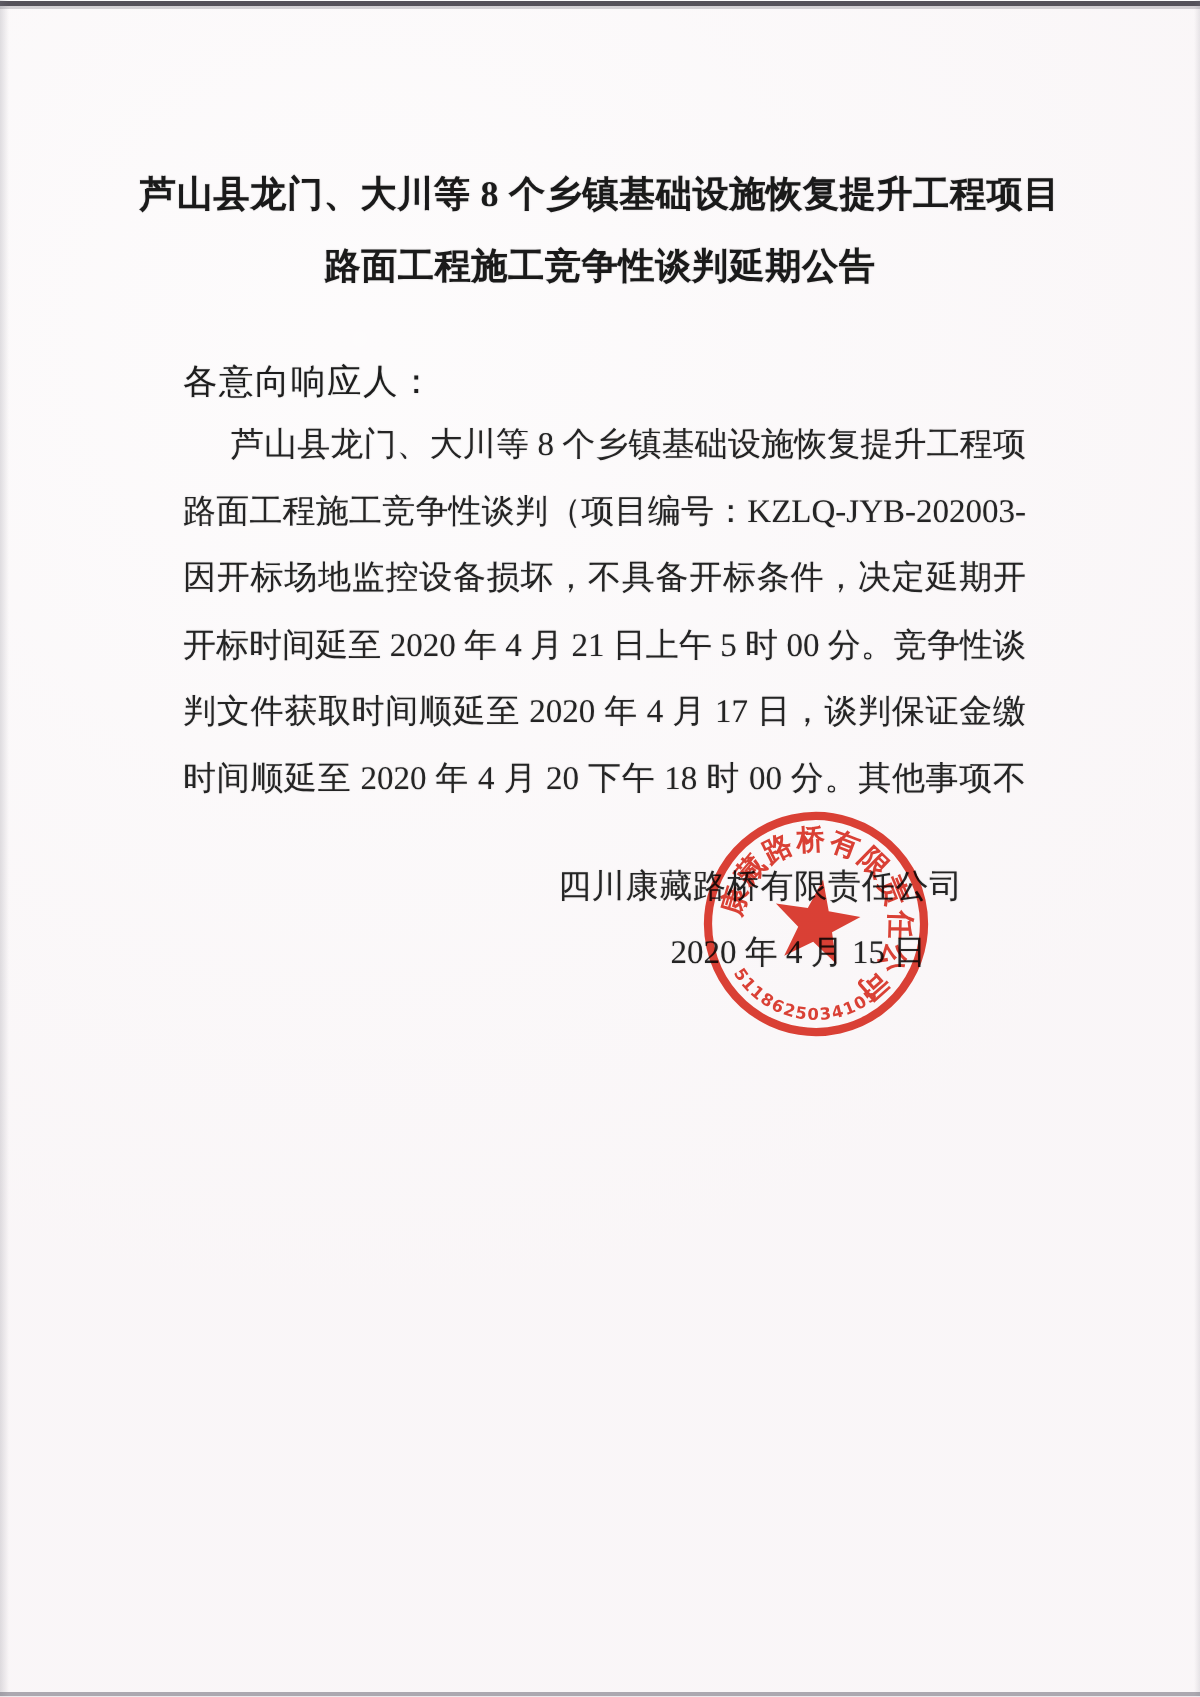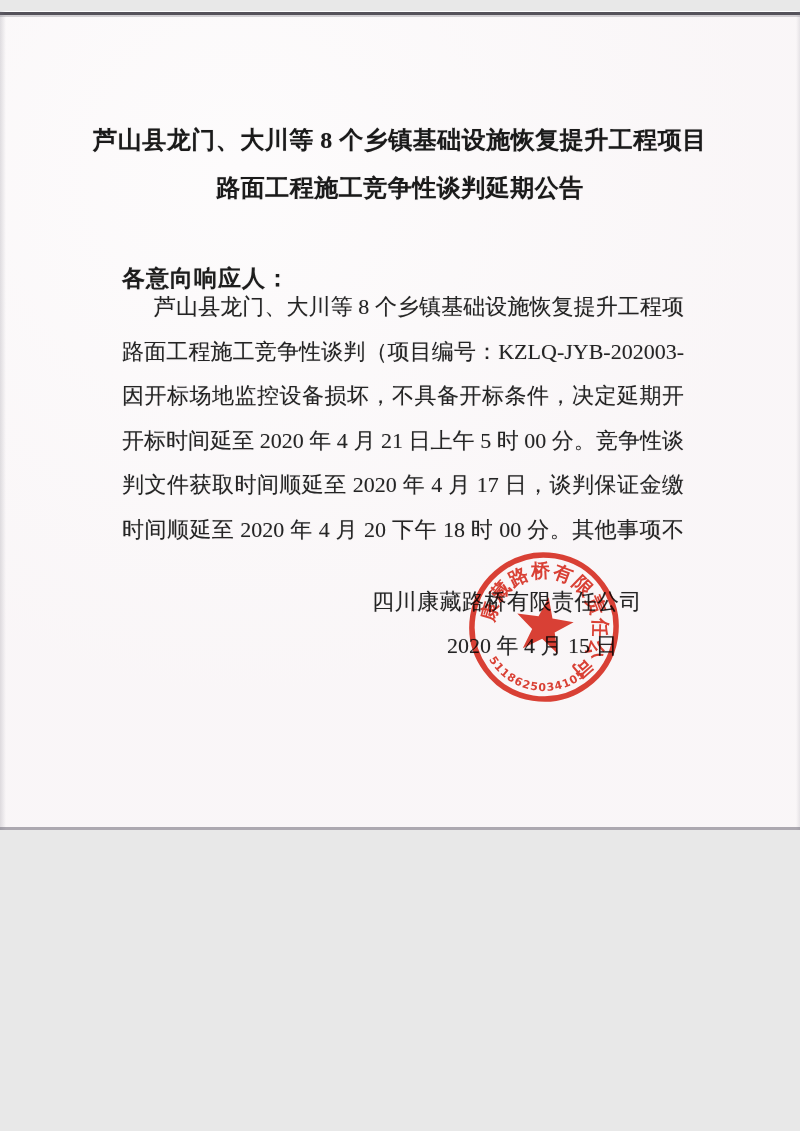--- a/index.html
+++ b/index.html
@@ -1,20 +1,20 @@
 <!DOCTYPE html>
 <html><head>
 <meta charset="utf-8">
 <style>
   html,body { margin:0; padding:0; }
   body { background:#e8e8e8; }
   .page {
     position:relative;
-    width:800px; height:819px;
-    margin:11px auto;
+    width:800px; height:1131px;
+    margin:0 auto;
     background:#fbf8f9;
     background-image: radial-gradient(circle at 30% 20%, rgba(255,255,255,.5), rgba(245,240,243,.25) 60%);
     font-family:"Liberation Serif", serif;
     color:#212121;
     overflow:hidden;
   }
   .scan-top {
     position:absolute; top:0; left:0; right:0; height:6px;
     background:linear-gradient(#fdfdfd 0 1px, #55525a 1px 4px, rgba(90,88,98,.25) 4px 6px);
   }
@@ -34,22 +34,22 @@
     position:absolute; left:0; width:100%;
     text-align:center;
     font-size:24px; font-weight:bold;
     color:#1a1a1a;
     letter-spacing:.5px;
     text-shadow:0 0 1px rgba(60,60,60,.35);
   }
   .title-1 { top:113px; }
   .title-2 { top:161px; }
   .salutation {
-    position:absolute; left:122px; top:252px;
-    font-size:23px; font-weight:bold;
+    position:absolute; left:122px; top:239px;
+    font-size:23px; font-weight:normal;
     color:#1d1d1d;
     letter-spacing:1px;
     text-shadow:0 0 1px rgba(60,60,60,.35);
   }
   .body-text {
     position:absolute; left:122px; top:274px; width:562px;
     font-size:22px; line-height:44.6px;
     color:#242424;
     text-shadow:0 0 1px rgba(70,70,70,.3);
   }

